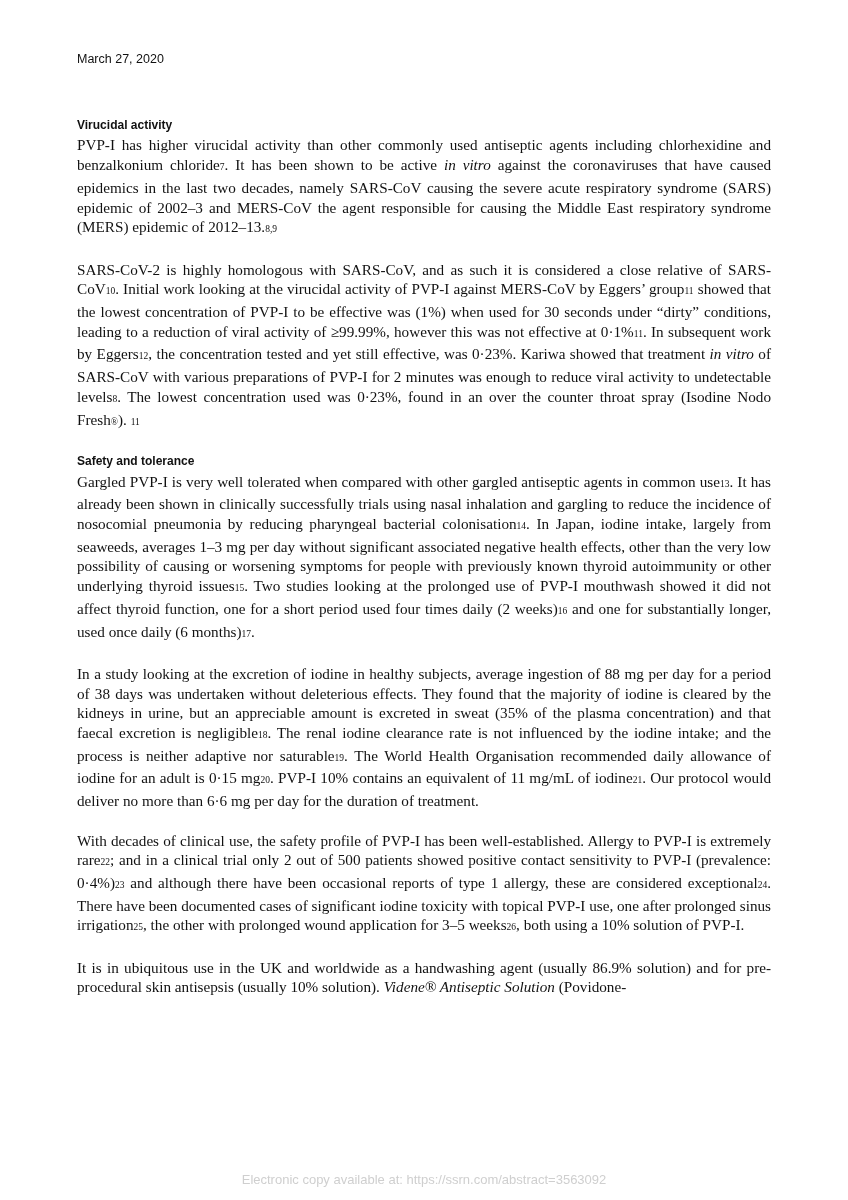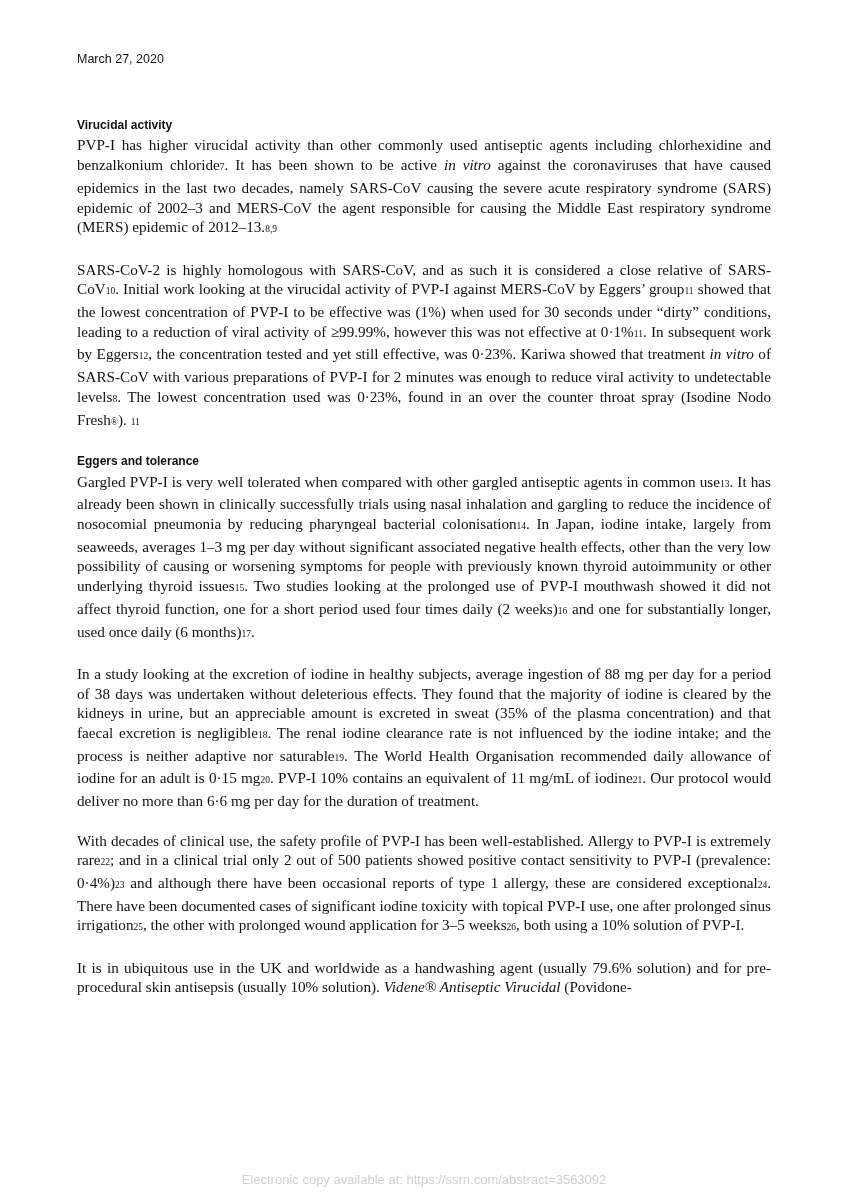--- a/index.html
+++ b/index.html
@@ -19,23 +19,23 @@
 
 <div class="page">
   <div class="date">March 27, 2020</div>
   <div class="body" id="doc-body">
       <div class="gap"></div>
       <h3 class="heading">Virucidal activity</h3>
       <p class="para"><span>PVP-I has higher virucidal activity than other commonly used antiseptic agents including chlorhexidine and benzalkonium chloride</span><span class="ref">7</span><span>. It has been shown to be active </span><span class="it">in vitro</span><span> against the coronaviruses that have caused epidemics in the last two decades, namely SARS-CoV causing the severe acute respiratory syndrome (SARS) epidemic of 2002–3 and MERS-CoV the agent responsible for causing the Middle East respiratory syndrome (MERS) epidemic of 2012–13.</span><span class="ref">8,9</span></p>
       <div class="gap"></div>
       <p class="para"><span>SARS-CoV-2 is highly homologous with SARS-CoV, and as such it is considered a close relative of SARS-CoV</span><span class="ref">10</span><span>. Initial work looking at the virucidal activity of PVP-I against MERS-CoV by Eggers’ group</span><span class="ref">11</span><span> showed that the lowest concentration of PVP-I to be effective was (1%) when used for 30 seconds under “dirty” conditions, leading to a reduction of viral activity of ≥99.99%, however this was not effective at 0·1%</span><span class="ref">11</span><span>. In subsequent work by Eggers</span><span class="ref">12</span><span>, the concentration tested and yet still effective, was 0·23%. Kariwa showed that treatment </span><span class="it">in vitro</span><span> of SARS-CoV with various preparations of PVP-I for 2 minutes was enough to reduce viral activity to undetectable levels</span><span class="ref">8</span><span>. The lowest concentration used was 0·23%, found in an over the counter throat spray (Isodine Nodo Fresh</span><span class="ref">®</span><span>). </span><span class="ref">11</span></p>
       <div class="gap"></div>
-      <h3 class="heading">Eggers and tolerance</h3>
+      <h3 class="heading">Safety and tolerance</h3>
       <p class="para"><span>Gargled PVP-I is very well tolerated when compared with other gargled antiseptic agents in common use</span><span class="ref">13</span><span>. It has already been shown in clinically successfully trials using nasal inhalation and gargling to reduce the incidence of nosocomial pneumonia by reducing pharyngeal bacterial colonisation</span><span class="ref">14</span><span>. In Japan, iodine intake, largely from seaweeds, averages 1–3 mg per day without significant associated negative health effects, other than the very low possibility of causing or worsening symptoms for people with previously known thyroid autoimmunity or other underlying thyroid issues</span><span class="ref">15</span><span>. Two studies looking at the prolonged use of PVP-I mouthwash showed it did not affect thyroid function, one for a short period used four times daily (2 weeks)</span><span class="ref">16</span><span> and one for substantially longer, used once daily (6 months)</span><span class="ref">17</span><span>.</span></p>
       <div class="gap"></div>
       <p class="para"><span>In a study looking at the excretion of iodine in healthy subjects, average ingestion of 88 mg per day for a period of 38 days was undertaken without deleterious effects. They found that the majority of iodine is cleared by the kidneys in urine, but an appreciable amount is excreted in sweat (35% of the plasma concentration) and that faecal excretion is negligible</span><span class="ref">18</span><span>. The renal iodine clearance rate is not influenced by the iodine intake; and the process is neither adaptive nor saturable</span><span class="ref">19</span><span>. The World Health Organisation recommended daily allowance of iodine for an adult is 0·15 mg</span><span class="ref">20</span><span>. PVP-I 10% contains an equivalent of 11 mg/mL of iodine</span><span class="ref">21</span><span>. Our protocol would deliver no more than 6·6 mg per day for the duration of treatment.</span></p>
       <div class="gap"></div>
       <p class="para"><span>With decades of clinical use, the safety profile of PVP-I has been well-established. Allergy to PVP-I is extremely rare</span><span class="ref">22</span><span>; and in a clinical trial only 2 out of 500 patients showed positive contact sensitivity to PVP-I (prevalence: 0·4%)</span><span class="ref">23</span><span> and although there have been occasional reports of type 1 allergy, these are considered exceptional</span><span class="ref">24</span><span>.  There have been documented cases of significant iodine toxicity with topical PVP-I use, one after prolonged sinus irrigation</span><span class="ref">25</span><span>, the other with prolonged wound application for 3–5 weeks</span><span class="ref">26</span><span>, both using a 10% solution of PVP-I.</span></p>
       <div class="gap"></div>
-      <p class="para"><span>It is in ubiquitous use in the UK and worldwide as a handwashing agent (usually 79.6% solution) and for pre-procedural skin antisepsis (usually 10% solution). </span><span class="it">Videne® Antiseptic Virucidal</span><span> (Povidone-</span></p>
+      <p class="para"><span>It is in ubiquitous use in the UK and worldwide as a handwashing agent (usually 86.9% solution) and for pre-procedural skin antisepsis (usually 10% solution). </span><span class="it">Videne® Antiseptic Solution</span><span> (Povidone-</span></p>
     </div>
   <div class="footer">Electronic copy available at: https://ssrn.com/abstract=3563092</div>
 </div>
 
 </body></html>

